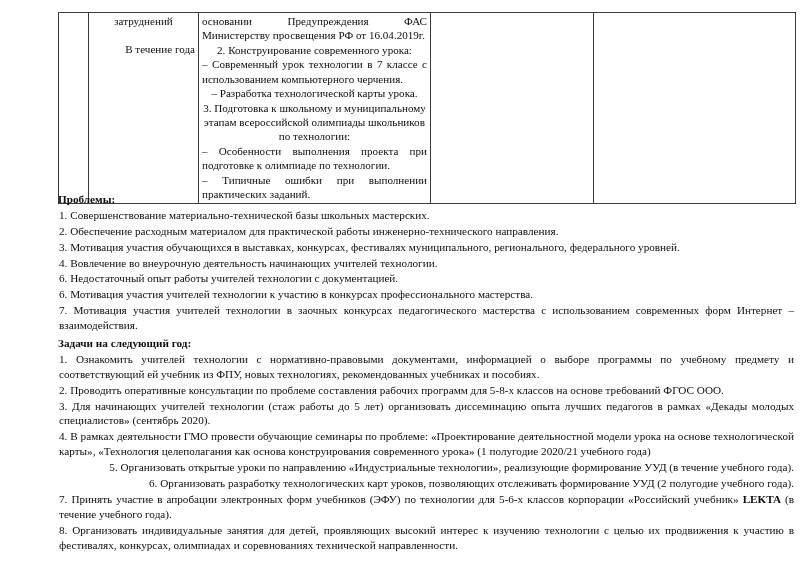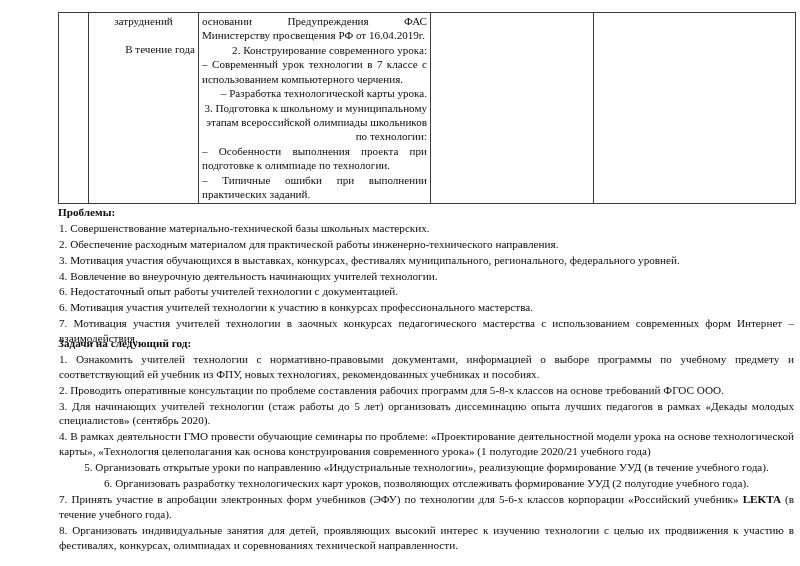--- a/index.html
+++ b/index.html
@@ -59,53 +59,53 @@
   }
   .cell-just p,
   .cell-center p {
     margin: 0;
   }
   .cell-center p.gap {
     margin-top: 14px;
     text-align: right;
   }
   .lastline {
-    text-align: right;
+    text-align: center;
   }
 
   
   .section {
     position: absolute;
     left: 58px;
     width: 737px;
     font-size: 11.2px;
     line-height: 1.33;
   }
-  #problems-section { top: 205px; }
+  #problems-section { top: 192px; }
   #tasks-section { top: 336px; }
 
   .sec-heading {
     font-weight: bold;
     margin: 0 0 0.5px 0;
     text-align: left;
   }
   .sec-list {
     list-style: none;
     margin: 0;
     padding: 0;
   }
   .sec-list li {
     margin: 1px;
     padding: 0;
     text-align: justify;
     text-justify: inter-word;
     hyphens: none;
   }
   .sec-list li.left-al {
-    text-align: center;
+    text-align: right;
   }
   b.inline-b { font-weight: bold; }
 </style>
 </head>
 <body>
 
 <div class="page">
 
   <div class="table-wrap">
     <table class="doc-table">

